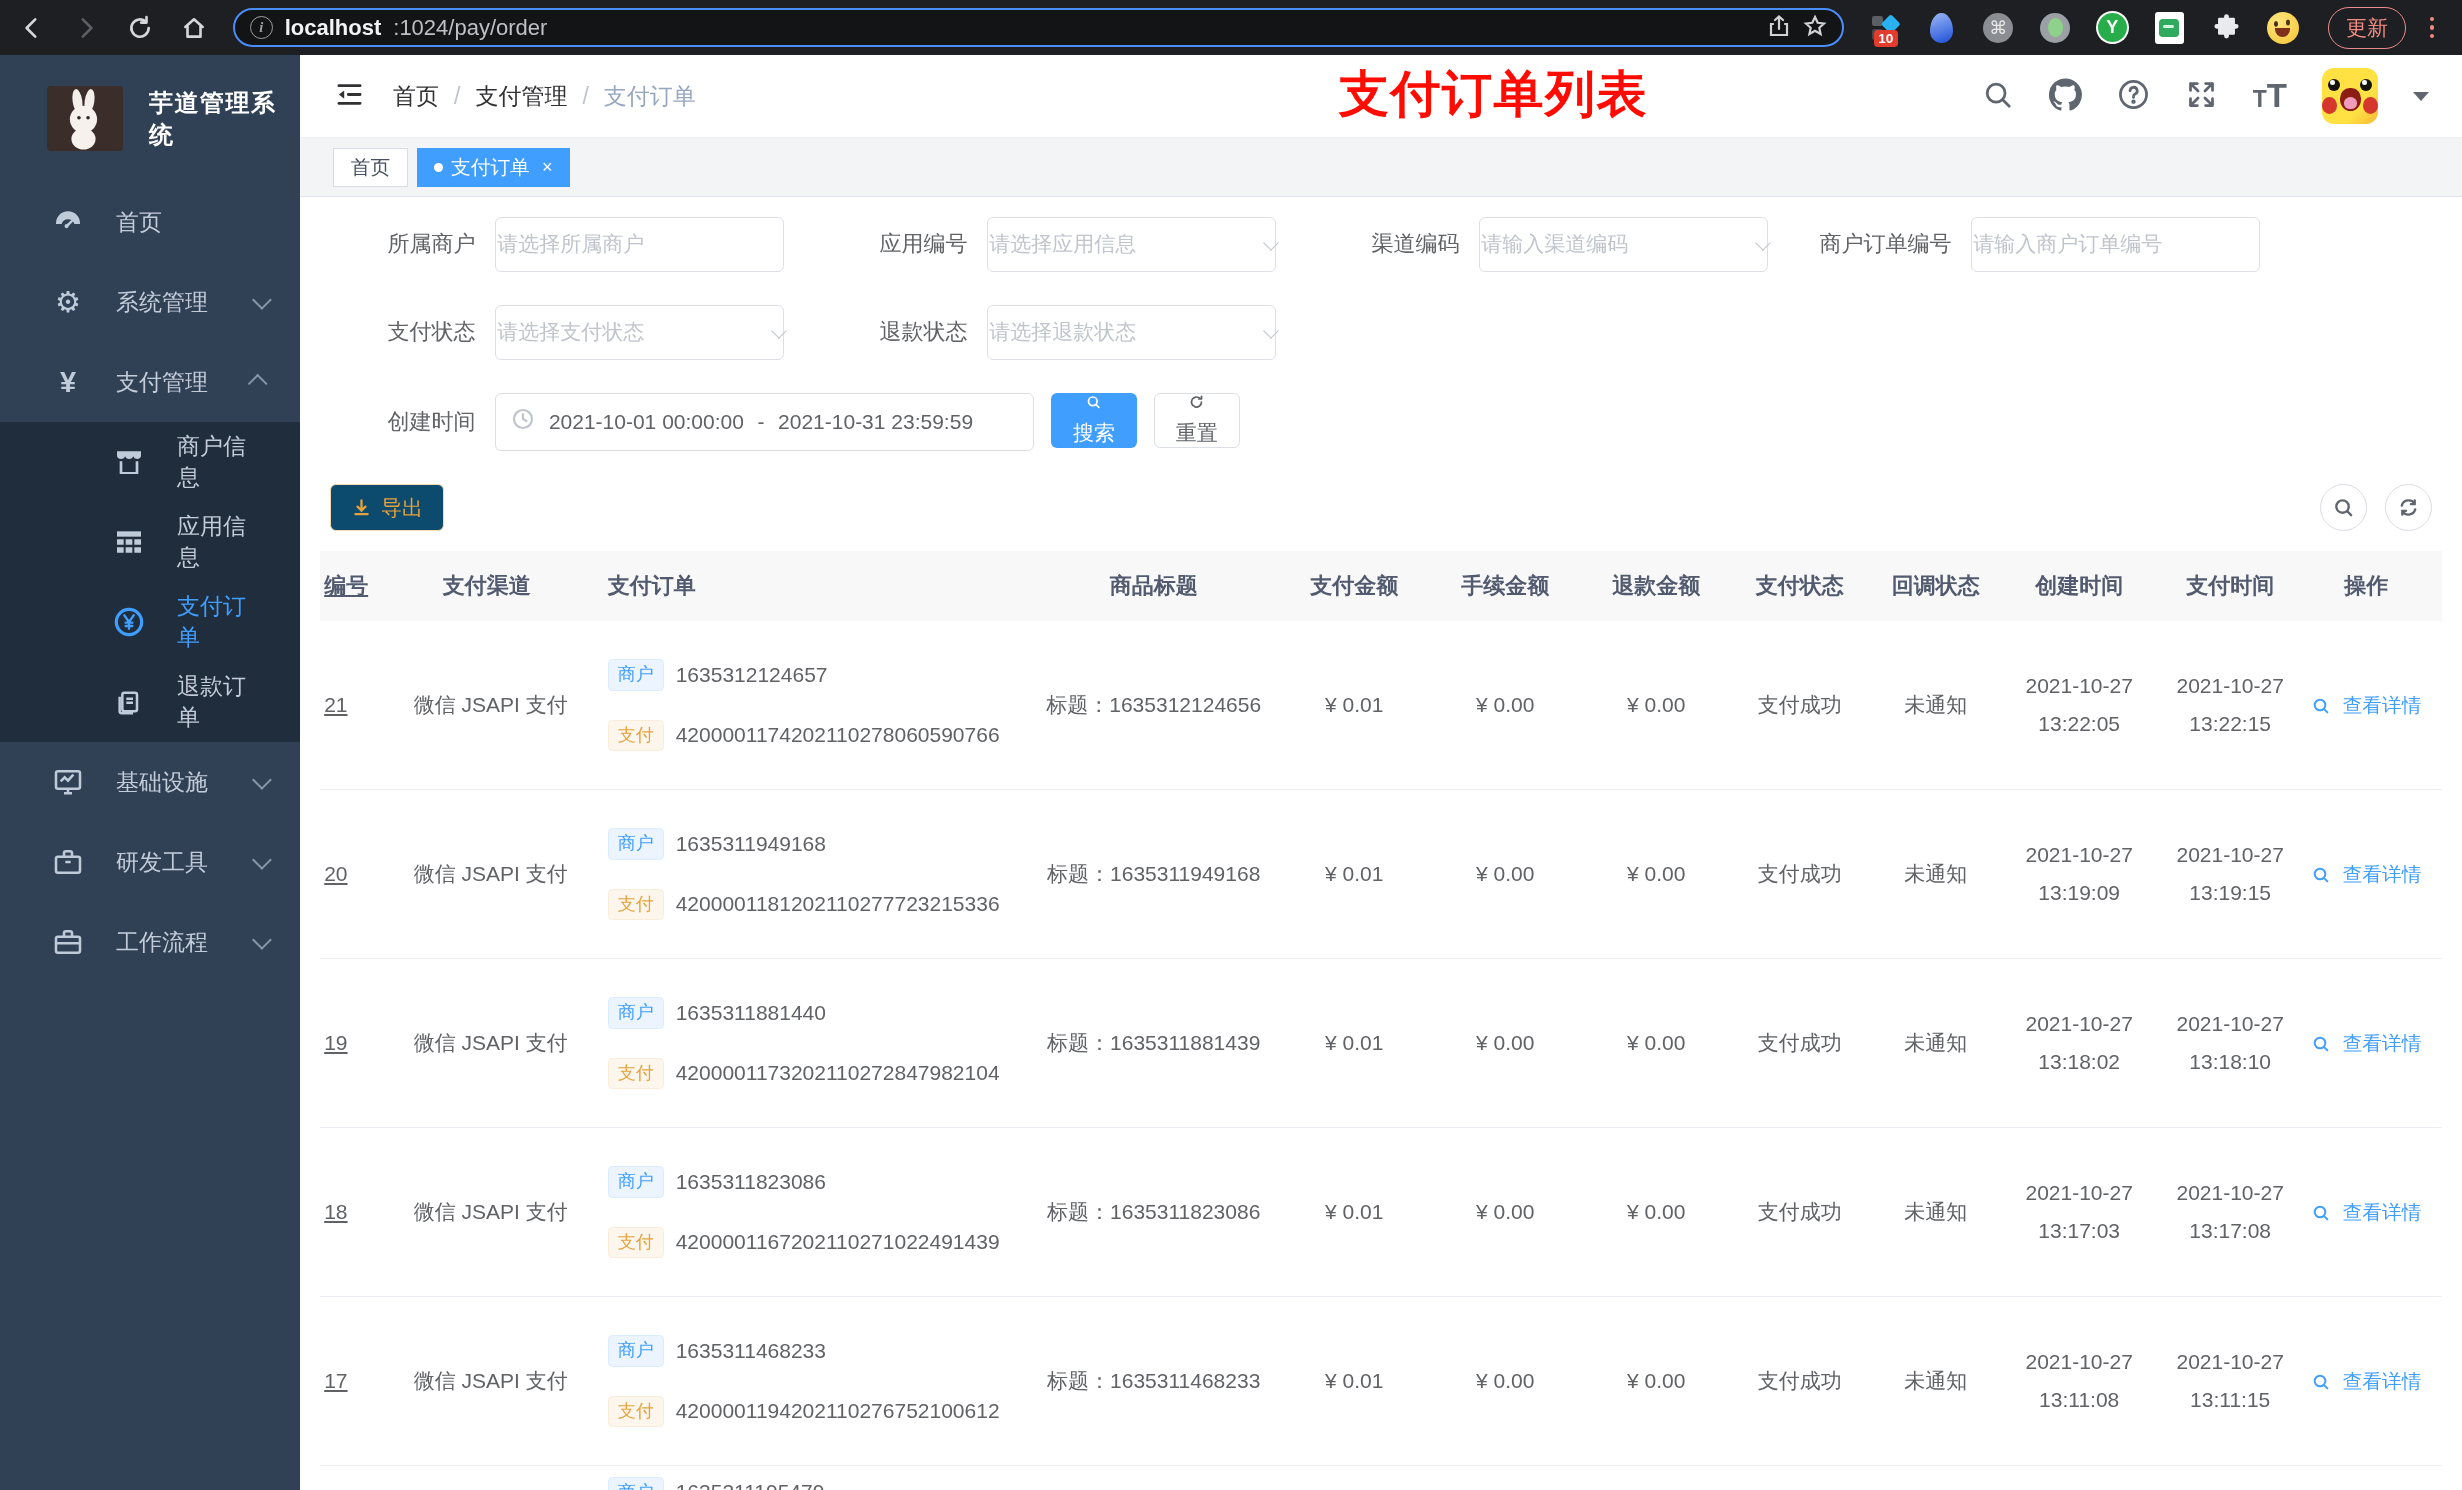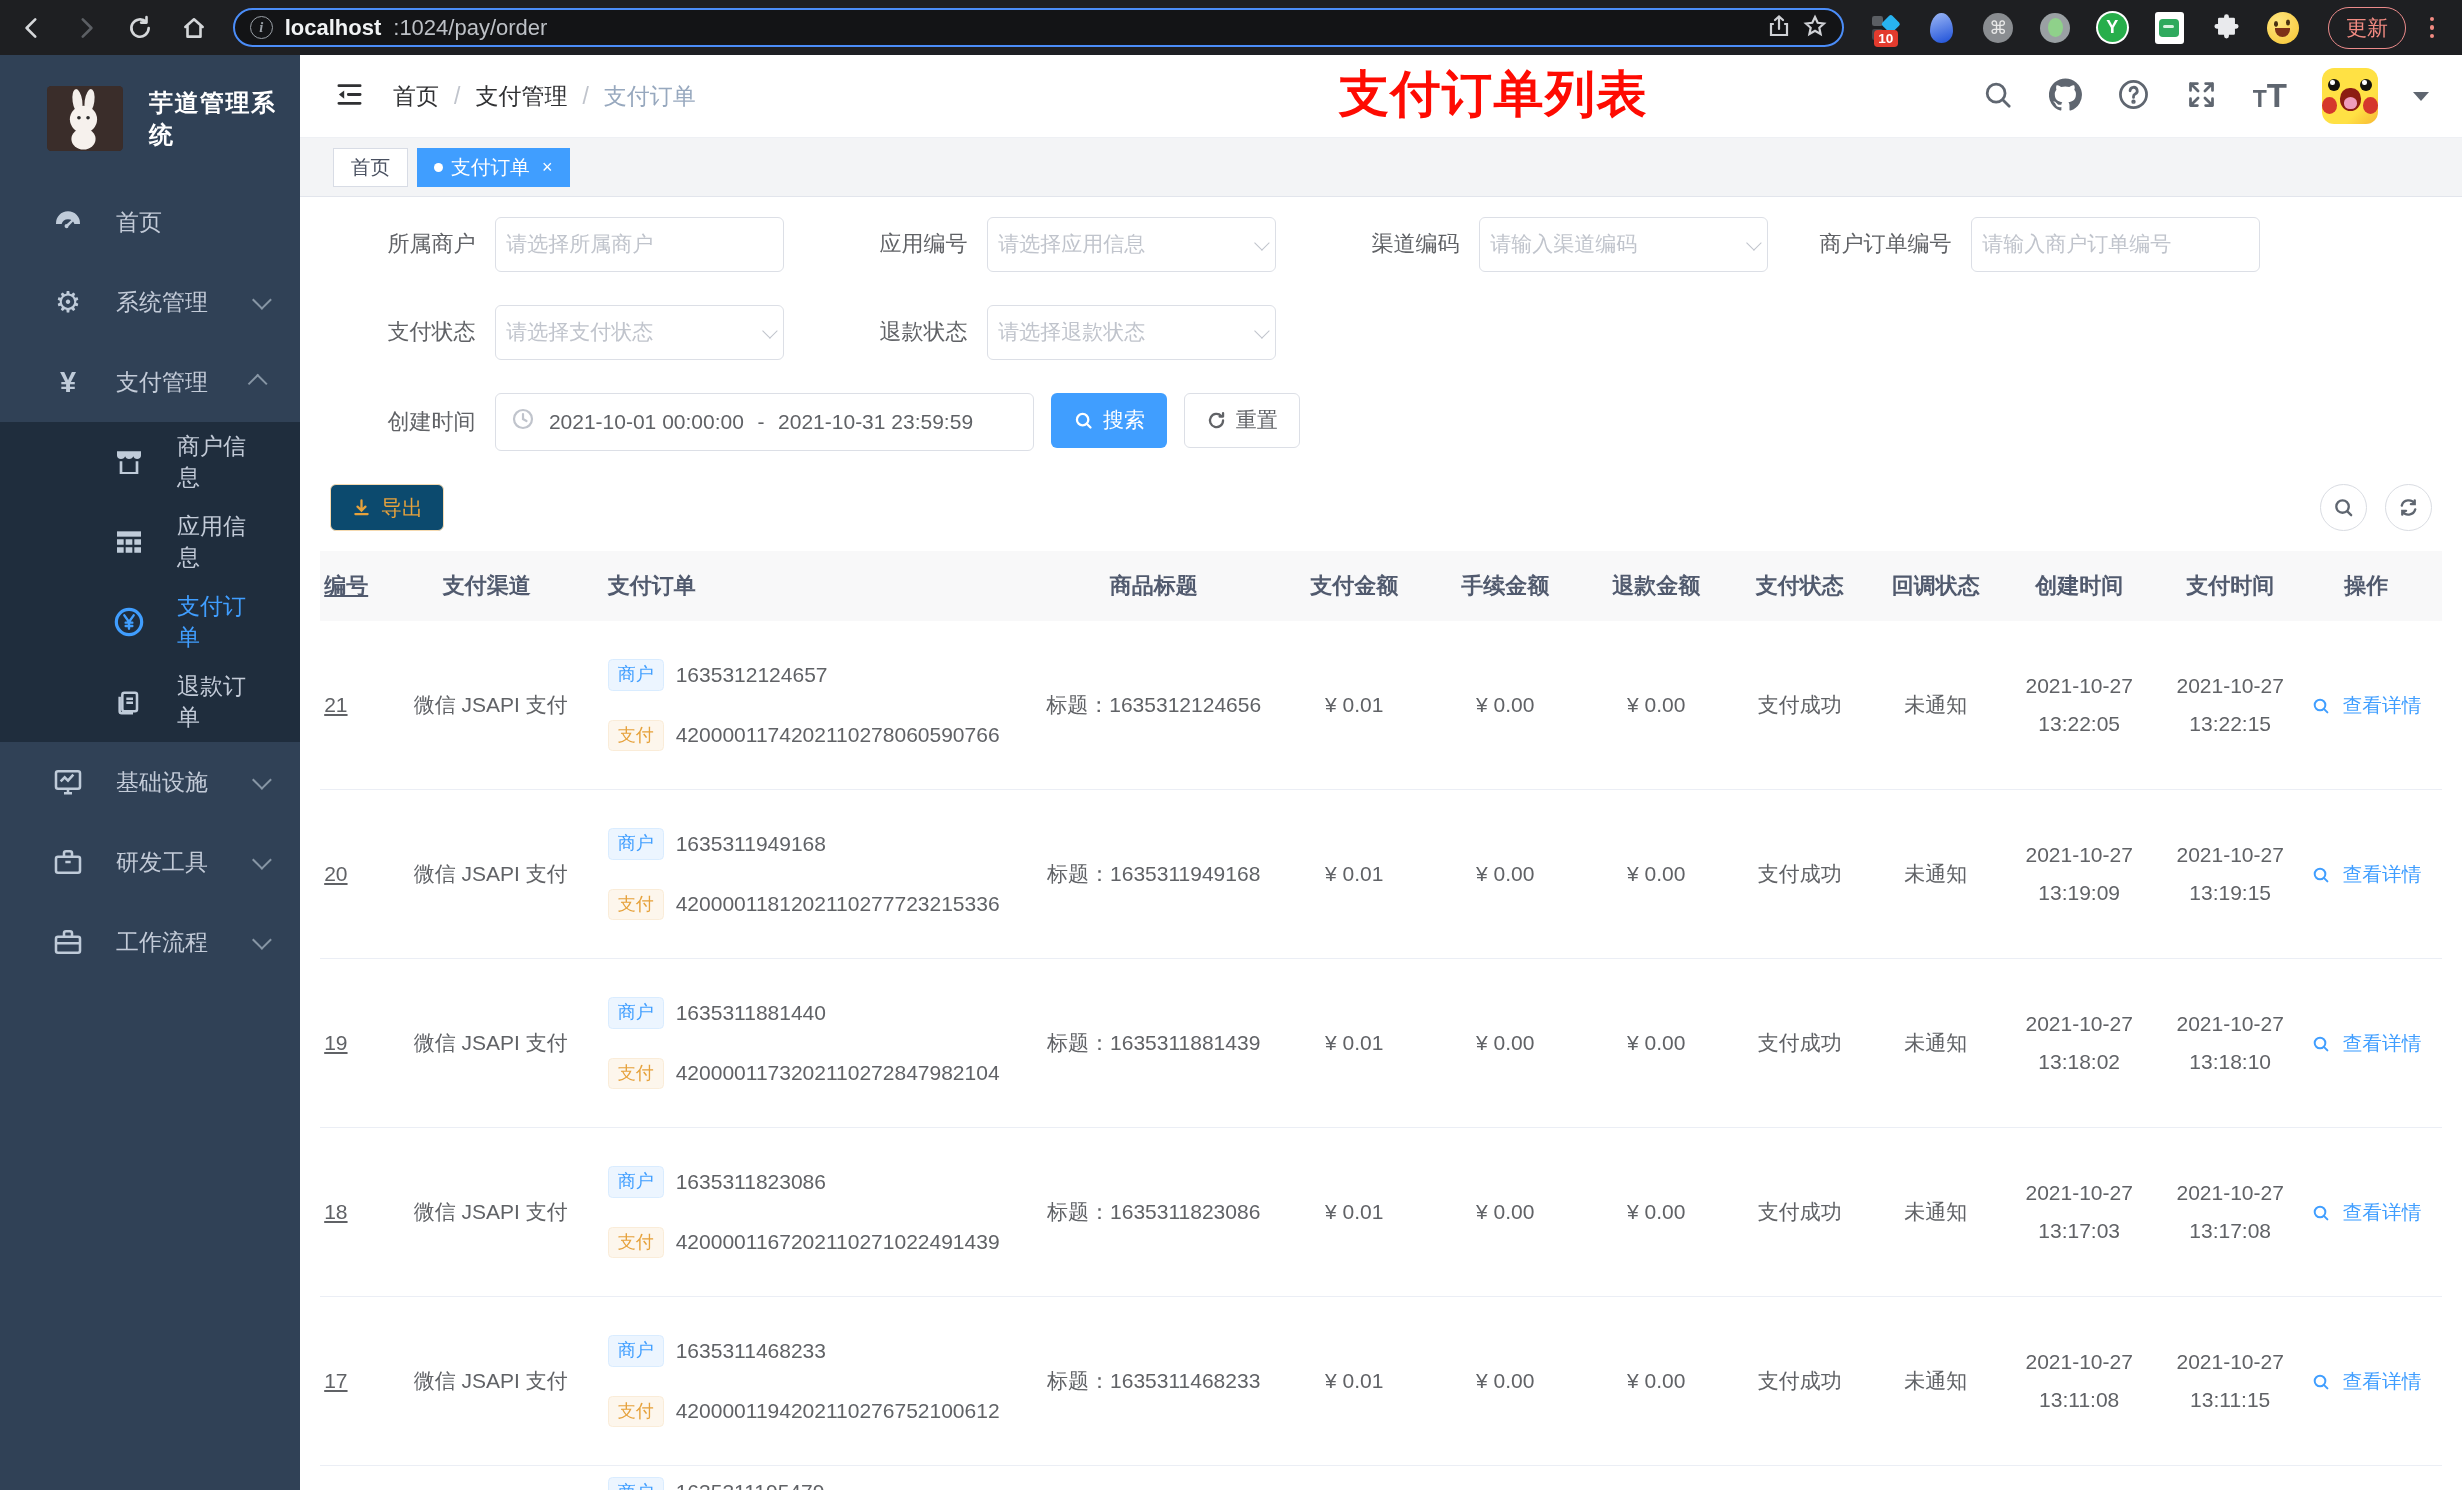--- a/index.html
+++ b/index.html
@@ -99,31 +99,31 @@
   .tab.active { background:#409eff; border-color:#409eff; color:#fff; }
   .tab .dot { width:9px; height:9px; border-radius:50%; background:#fff; }
   .tab .x { font-size:18px; margin-left:4.5px; }
 
   
   .content { flex:1; background:#fff; padding:19.7px 19.7px 0 19.7px; overflow:hidden; }
   .frow { display:flex; margin-bottom:33px; margin-left:10.6px; }
   .fitem { display:flex; align-items:center; width:492px; flex:0 0 auto; }
   .flabel { width:165px; text-align:right; padding-right:19.7px; font-size:22px; color:#606266; flex:0 0 auto; }
   .fctl { width:289px; height:55px; border:0.8px solid #dcdfe6; border-radius:6px; display:flex; align-items:center;
-    padding:0 10px; font-size:21px; color:#c0c4cc; background:#fff; }
+    padding:0 1px; font-size:21px; color:#c0c4cc; background:#fff; }
   .fctl input { border:none; outline:none; width:100%; font-size:21px; color:#606266; font-family:inherit; }
   .fctl input::placeholder { color:#c0c4cc; }
   .fctl .ph { flex:1; white-space:nowrap; overflow:hidden; }
   .sel-arrow { width:10.6px; height:10.6px; border-right:1.9px solid #c0c4cc; border-bottom:1.9px solid #c0c4cc;
     transform:rotate(45deg) translateY(-2.3px); flex:0 0 auto; }
   .date-ctl { width:539px; height:58px; border:0.8px solid #dcdfe6; border-radius:6px; display:flex; align-items:center;
     padding:0 15px; gap:13.6px; font-size:21px; color:#606266; }
   .clock svg { width:24px; height:24px; stroke:#c0c4cc; stroke-width:2.2; fill:none; stroke-linecap:round; }
   .btn { height:55px; border-radius:6px; font-size:21px; display:flex; align-items:center; gap:9px;
-    padding:0 21px; cursor:pointer; border:0.8px solid transparent; }
+    padding:0 21px; cursor:pointer; border:0.8px solid transparent;flex-direction:column; }
   .btn svg { width:21px; height:21px; fill:none; stroke-width:2.6; stroke-linecap:round; stroke-linejoin:round; }
   .btn-primary { background:#409eff; color:#fff; margin-left:16.7px; }
   .btn-primary svg { stroke:#fff; }
   .btn-plain { background:#fff; border-color:#dcdfe6; color:#606266; margin-left:16.7px; }
   .btn-plain svg { stroke:#606266; }
   .toolbar { display:flex; align-items:center; margin:0 0 19.7px 10.6px; height:48px; }
   .btn-export { height:47px; background:#0c4a6e; border:0.8px solid #f5dab1; color:#e6a23c; font-size:21px;
     border-radius:6px; display:flex; align-items:center; gap:9px; padding:0 19.7px; }
   .btn-export svg { width:21px; height:21px; stroke:#e6a23c; fill:none; stroke-width:2.6; stroke-linecap:round; }
   .tb-right { margin-left:auto; display:flex; gap:18px; margin-right:10.6px; }

